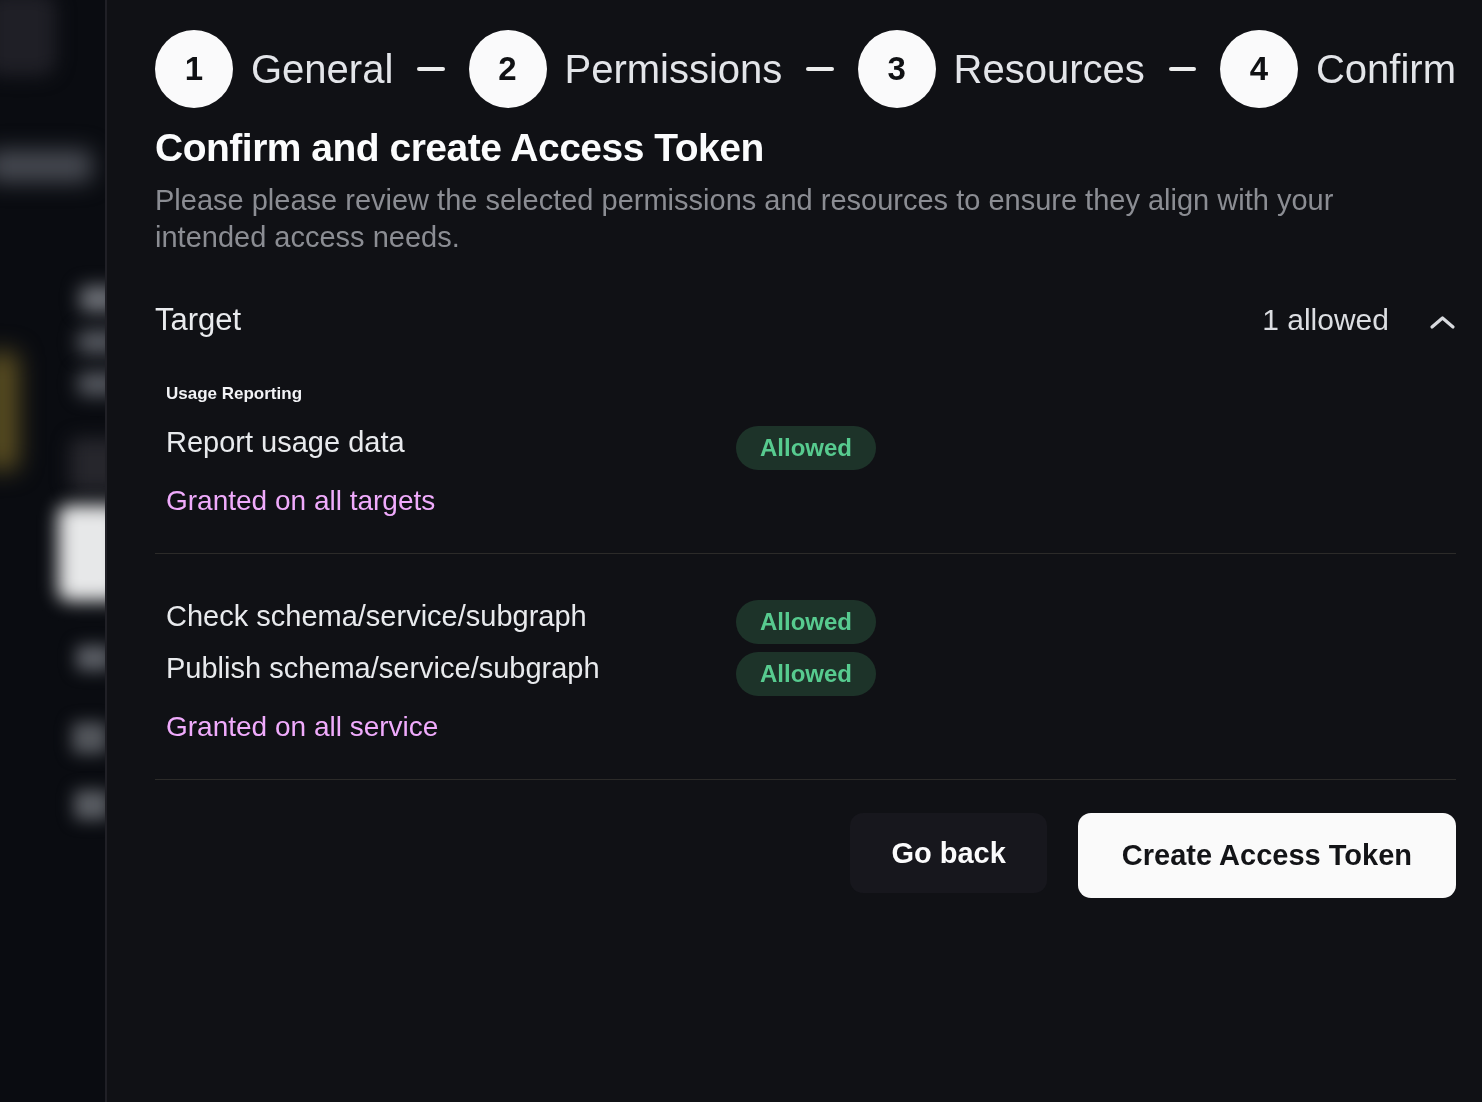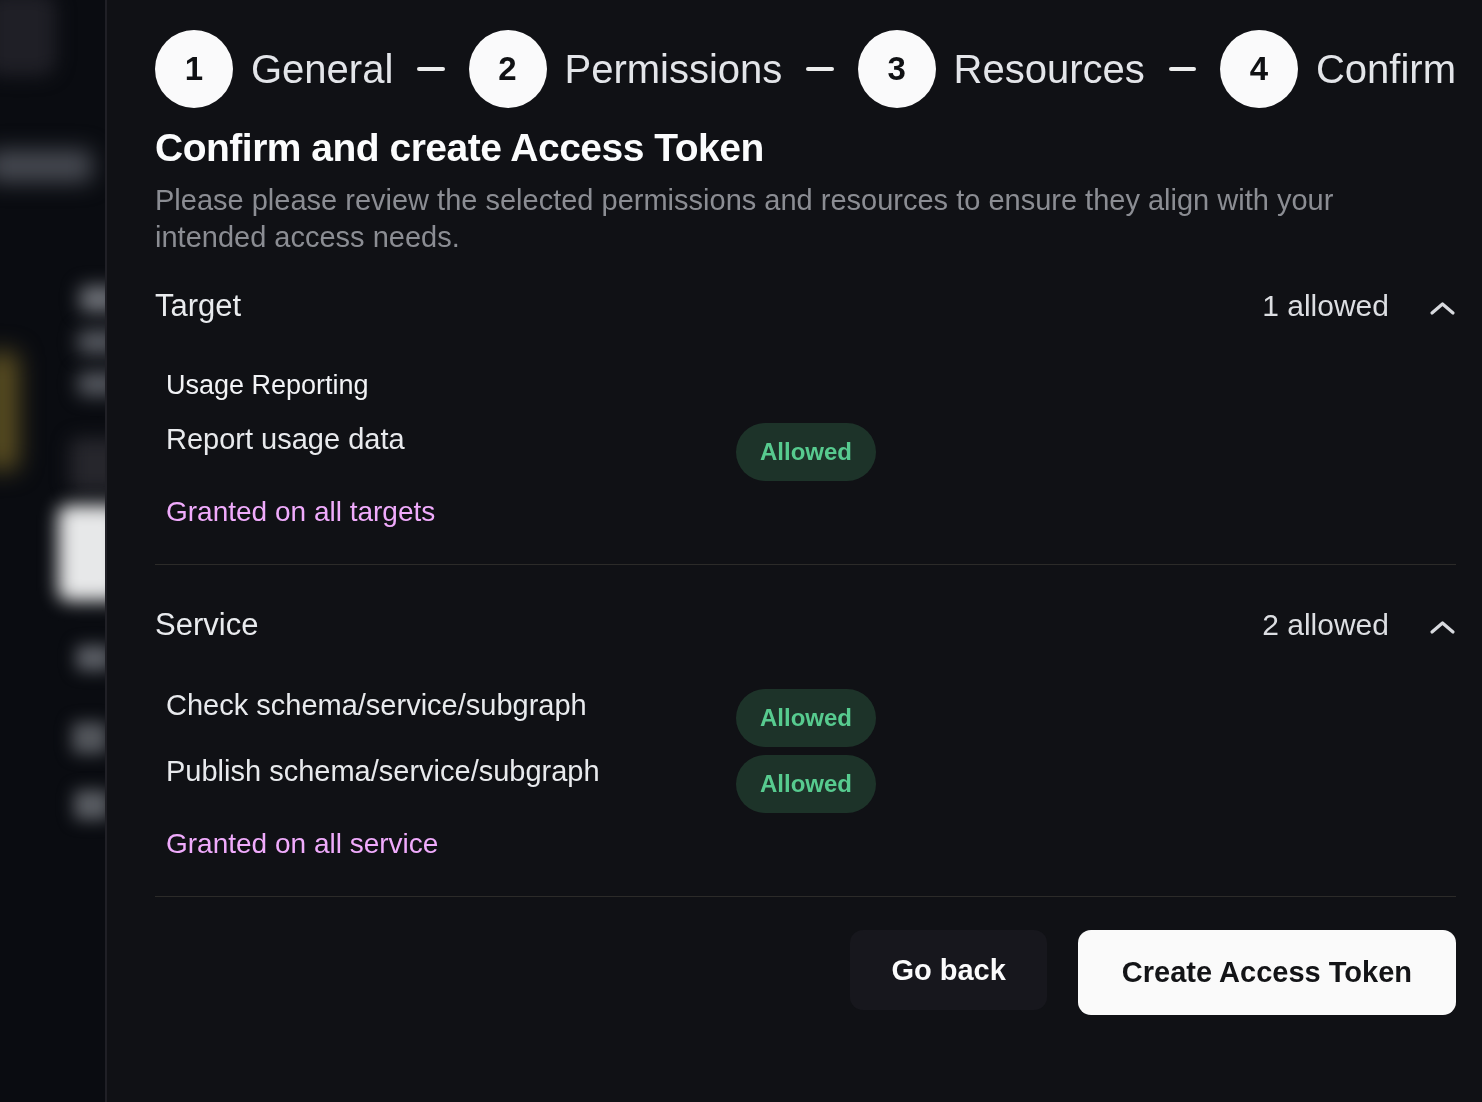--- a/index.html
+++ b/index.html
@@ -58,39 +58,39 @@
   }
   .dialog-subtitle {
     margin-top: 12px; max-width: 1240px;
     font-size: 29px; line-height: 37px; color: #8b8d93; font-weight: 400;
   }
 
   
   .section-header {
     display: flex; justify-content: space-between; align-items: center;
   }
-  .section-header.first { margin-top: 32px; }
+  .section-header.first { margin-top: 46px; }
   .section-header.after-divider { margin-top: 42px; }
   .section-name { font-size: 31px; font-weight: 500; color: #e9ebee; }
   .section-summary {
     display: flex; align-items: center; gap: 40px;
     background: none; border: none; cursor: pointer;
     font-family: inherit;
   }
   .summary-text { font-size: 30px; font-weight: 500; color: #dcdee2; }
   .chevron { display: inline-flex; margin-top: 4px; }
 
   .perm-group { margin-top: 46px; padding-left: 11px; }
-  .group-title { font-size: 27px; font-weight: 400; color: #f2f3f6; }
+  .group-title { font-size: 17px; font-weight: 700; color: #f2f3f6; }
   .perm-rows { margin-top: 22px; display: flex; flex-direction: column; gap: 8px; }
   .perm-row { display: flex; align-items: flex-start; }
   .perm-label { flex: 0 0 570px; font-size: 29px; font-weight: 400; color: #e8eaed; }
   .badge {
     display: inline-flex; align-items: center; justify-content: center;
-    height: 58px; padding: 0 24px; border-radius: 999px;
+    height: 44px; padding: 0 24px; border-radius: 999px;
     background: #1d3329; color: #57cb8f;
     font-size: 24px; font-weight: 700;
   }
   .granted-note { margin-top: 15px; font-size: 28px; color: #f0abfc; padding-left: 11px; }
 
   .divider { border: none; height: 1px; background: #2c2b29; margin-top: 36px; }
 
   
   .footer {
     margin-top: 33px;
@@ -172,31 +172,20 @@
       <div class="perm-row">
         <span class="perm-label">Report usage data</span>
         <span class="badge">Allowed</span>
       </div>
     </div>
   </div>
   <p class="granted-note">Granted on all targets</p>
 
   <hr class="divider">
 
-  <div class="section-header after-divider">
-    <span class="section-name">Service</span>
-    <button class="section-summary">
-      <span class="summary-text">2 allowed</span>
-      <span class="chevron">
-        <svg width="27" height="17" viewBox="0 0 27 17">
-          <polyline points="3,13 13.5,4 24,13" fill="none" stroke="#d8dade" stroke-width="3.2" stroke-linecap="round" stroke-linejoin="round"></polyline>
-        </svg>
-      </span>
-    </button>
-  </div>
 
   <div class="perm-group">
     <div class="perm-rows">
       <div class="perm-row">
         <span class="perm-label">Check schema/service/subgraph</span>
         <span class="badge">Allowed</span>
       </div>
       <div class="perm-row">
         <span class="perm-label">Publish schema/service/subgraph</span>
         <span class="badge">Allowed</span>

